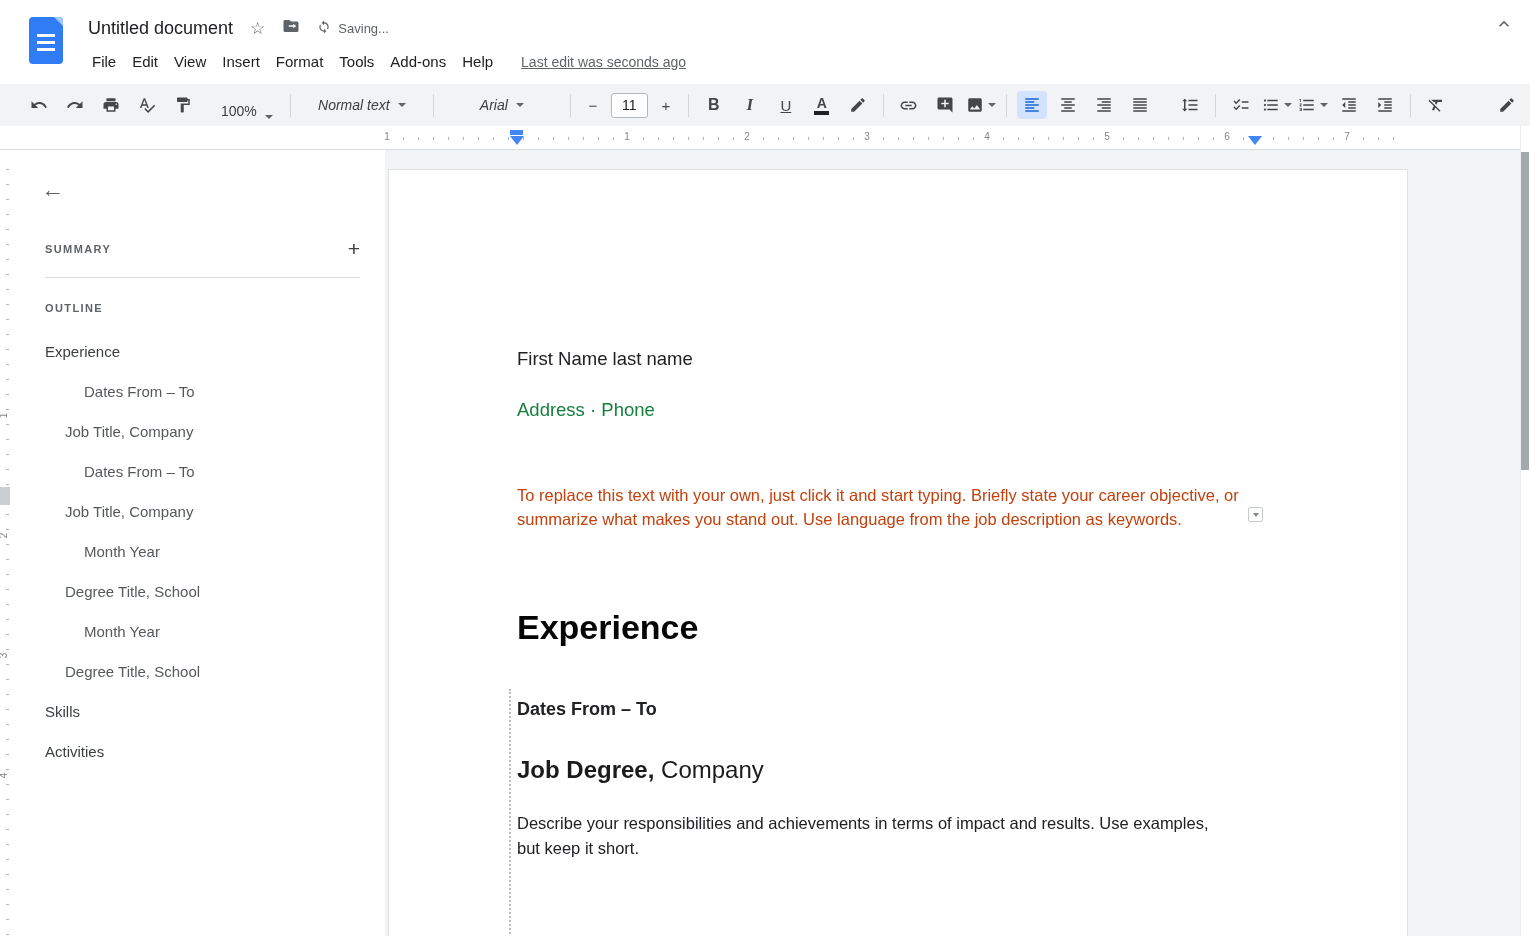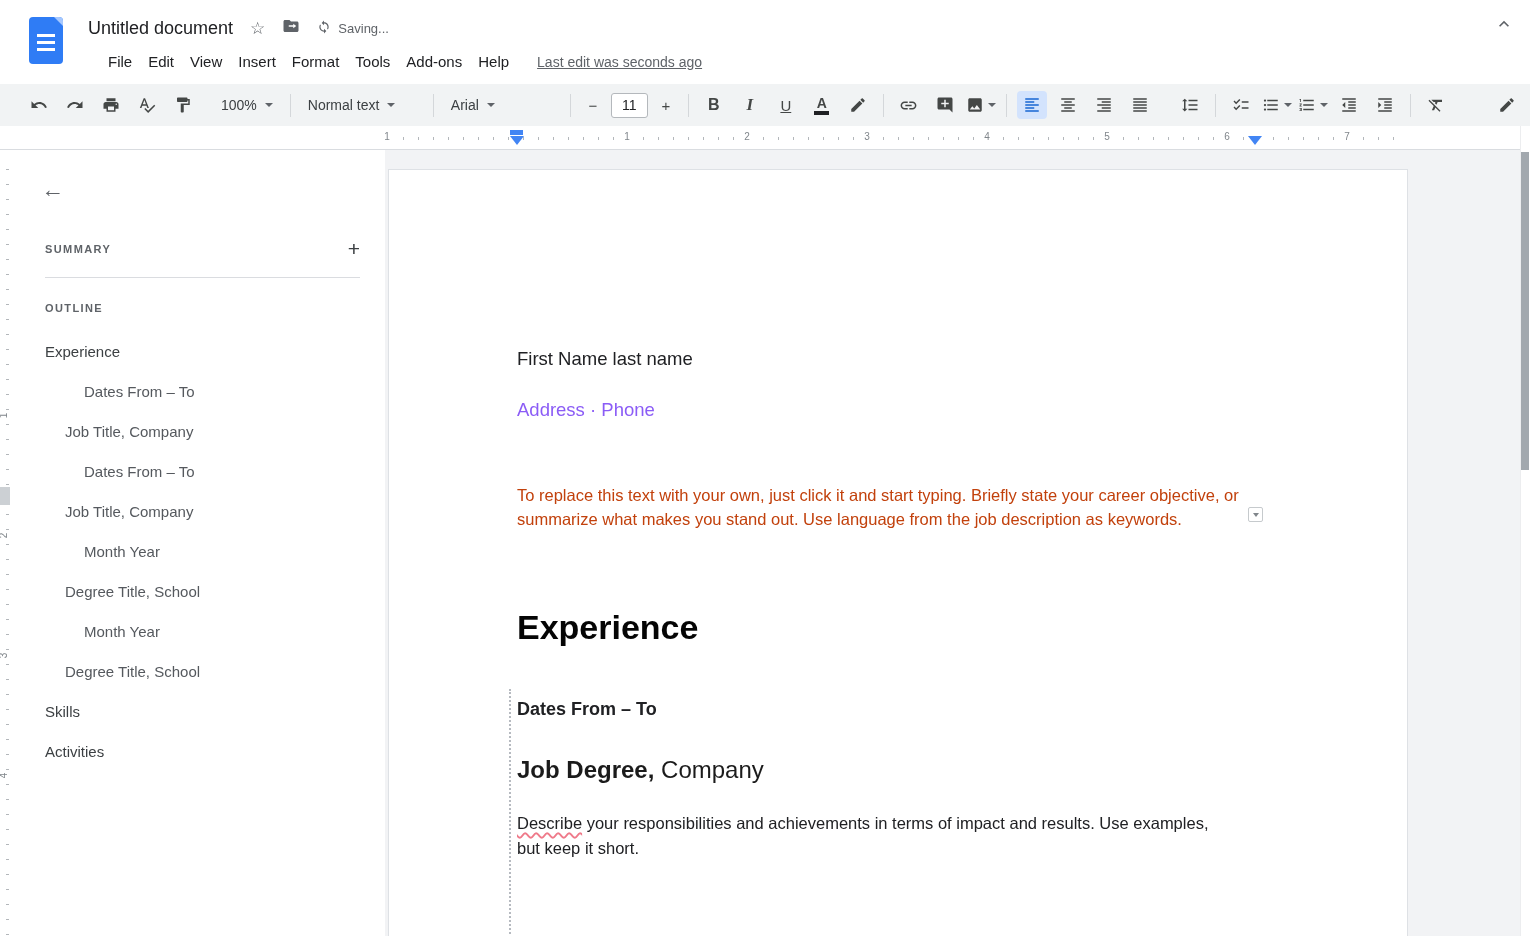--- a/index.html
+++ b/index.html
@@ -10,40 +10,40 @@
   
   .header { position:absolute; top:0; left:0; right:0; height:68px; background:#fff; }
   .docs-icon { position:absolute; left:29px; top:17px; width:34px; height:47px; background:#2f7cf5; border-radius:4px; overflow:hidden; }
   .docs-icon .fold { position:absolute; right:0; top:0; width:0; height:0; border-left:9px solid transparent; border-top:9px solid #a6c8ff; }
   .docs-icon .lines { position:absolute; left:8px; right:8px; top:17px; height:17px;
       background:repeating-linear-gradient(#fff 0 2.6px, transparent 2.6px 7px); }
   .title-row { position:absolute; left:88px; top:13px; height:30px; display:flex; align-items:center; gap:17px; }
   .doc-title { font-size:18px; color:#202124; }
   .star { font-size:17px; color:#5f6368; line-height:1; }
   .saving { display:flex; align-items:center; gap:7px; color:#5f6368; font-size:13px; }
-  .menu-row { position:absolute; left:84px; top:48px; display:flex; align-items:center;margin-left:16px; }
+  .menu-row { position:absolute; left:84px; top:48px; display:flex; align-items:center; }
   .menu-bar { display:flex; align-items:center; }
   .menu-item { font-size:15px; color:#202124; padding:5px 8px; border-radius:4px; cursor:pointer; }
   .last-edit { margin-left:20px; font-size:14px; color:#5f6368; text-decoration:underline; cursor:pointer;text-align:right; }
   .collapse-btn { position:absolute; right:16px; top:14px; color:#5f6368; }
 
   
   .toolbar { position:absolute; top:84px; left:0; right:0; height:42px; background:#f1f3f4;
       display:flex; align-items:center; padding:0 8px 0 24px; gap:6px; }
   .tbtn { min-width:30px; height:28px; border-radius:4px; display:flex; align-items:center; justify-content:center;
       color:#444746; cursor:pointer; flex:none; }
   .tbtn svg { display:block; fill:#444746; }
   .tbtn.small { min-width:24px; }
   .tbtn.active { background:#d3e3fd; }
   .tbtn.active svg { fill:#1967d2; }
   .sep { width:1px; height:23px; background:#d4d7da; margin:0 4px; flex:none; }
   .dd { display:flex; align-items:center; height:28px; padding:0 7px; border-radius:4px; font-size:14px;
       color:#3c4043; cursor:pointer; flex:none; }
   .dd .caret { margin-left:8px; }
-  .dd.wide { justify-content:flex-start; }
+  .dd.wide { justify-content:center;font-style:italic; }
   .dd.style-dd { width:122px; }
   .dd.font-dd { width:116px; }
   .caret { width:0; height:0; border-left:4px solid transparent; border-right:4px solid transparent;
       border-top:4.5px solid #5f6368; flex:none; }
   .glyph { font-size:15px; color:#444746; }
   .glyph.b { font-weight:bold; font-size:16px; }
   .glyph.i { font-style:italic; font-family:"Liberation Serif", serif; font-size:17px; font-weight:bold; }
   .glyph.u { text-decoration:underline; font-size:15px; }
   .fontsize-box { width:37px; height:25px; background:#fff; border:1px solid #b4b8bc; border-radius:3px;
       display:flex; align-items:center; justify-content:center; font-size:14px; color:#202124; cursor:text; flex:none; }
@@ -82,29 +82,29 @@
   .outline-item { height:40px; display:flex; align-items:center; padding-left:30px; font-size:15px;
       color:#3c4043; cursor:pointer; }
   .outline-item.lvl1 { padding-left:50px; color:#55595e; }
   .outline-item.lvl2 { padding-left:69px; color:#55595e; }
 
   
   .canvas { position:absolute; left:385px; top:150px; right:10px; bottom:0; background:#f2f3f5; overflow:hidden; }
   .page { position:absolute; left:3px; top:19px; width:1020px; height:1320px; background:#fff;
       border:1px solid #dee1e5; overflow:hidden; cursor:text; }
   .p-name { margin:176px 0 0 128px; font-size:18.5px; line-height:25px; color:#202124; }
-  .p-line { margin:26px 0 0 128px; font-size:18.5px; line-height:25px; color:#8b5cf6; }
+  .p-line { margin:26px 0 0 128px; font-size:18.5px; line-height:25px; color:#15803d; }
   .p-summary { margin:61px 0 0 128px; width:745px; font-size:16.5px; line-height:24px; color:#c2410c; }
   .p-h1 { margin:76px 0 0 128px; font-size:34px; line-height:40px; font-weight:bold; color:#050505; }
   .entry { margin:42px 0 0 120px; border-left:2px dotted #b6bac0; padding:8px 0 90px 6px; }
   .p-dates { font-size:18px; line-height:24px; font-weight:bold; color:#202124; }
   .p-job { margin-top:34px; font-size:24px; line-height:30px; color:#1b1b1b; }
   .p-job b { font-weight:bold; }
   .p-desc { margin-top:26px; width:700px; font-size:16.5px; line-height:24.5px; color:#202124; }
-  .misspell { text-decoration:underline; text-decoration-style:wavy; text-decoration-color:#ef7a8a;
+  .misspell { text-decoration-style:wavy; text-decoration-color:#ef7a8a;
       text-decoration-thickness:2px; text-underline-offset:3px; }
   .select-ctl { position:absolute; left:859px; top:337px; width:15px; height:15px; background:#fff;
       border:1px solid #c6cacd; border-radius:2px; display:flex; align-items:center; justify-content:center; cursor:pointer; }
   .select-ctl .caret { border-left-width:3.5px; border-right-width:3.5px; border-top-width:4px; border-top-color:#80868b; }
 
   
   .scroll-track { position:absolute; right:0; top:126px; width:10px; bottom:0; background:#fff; border-left:1px solid #ecedef; }
   .scroll-thumb { position:absolute; right:1px; top:26px; width:8px; height:318px; background:#a2a8ae; border-radius:0; }
 </style>
 </head>
@@ -174,21 +174,21 @@
         <svg width="18" height="18" viewBox="0 0 24 24">
           <path d="M12.45 16h2.09L9.43 3H7.57L2.46 16h2.09l1.12-3h5.64l1.14 3zm-6.02-5L8.5 5.48 10.57 11H6.43zm15.16.59l-8.09 8.09L9.83 16l-1.41 1.41 5.09 5.09L23 13l-1.41-1.41z"></path>
         </svg>
       </span>
     <span class="tbtn">
         <svg width="18" height="18" viewBox="0 0 24 24">
           <path d="M18 4V3c0-.55-.45-1-1-1H5c-.55 0-1 .45-1 1v4c0 .55.45 1 1 1h12c.55 0 1-.45 1-1V6h1v4H9v11c0 .55.45 1 1 1h2c.55 0 1-.45 1-1v-9h8V4h-3z"></path>
         </svg>
       </span>
 
-    <span class="dd" style="margin-left:10px;">
+    <span class="dd" style="margin-left:10px;align-items:flex-end;">
       <span>100%</span>
       <span class="caret"></span>
     </span>
     <span class="sep"></span>
 
     <span class="dd wide style-dd">
       <span>Normal text</span>
       <span class="caret"></span>
     </span>
     <span class="sep"></span>

